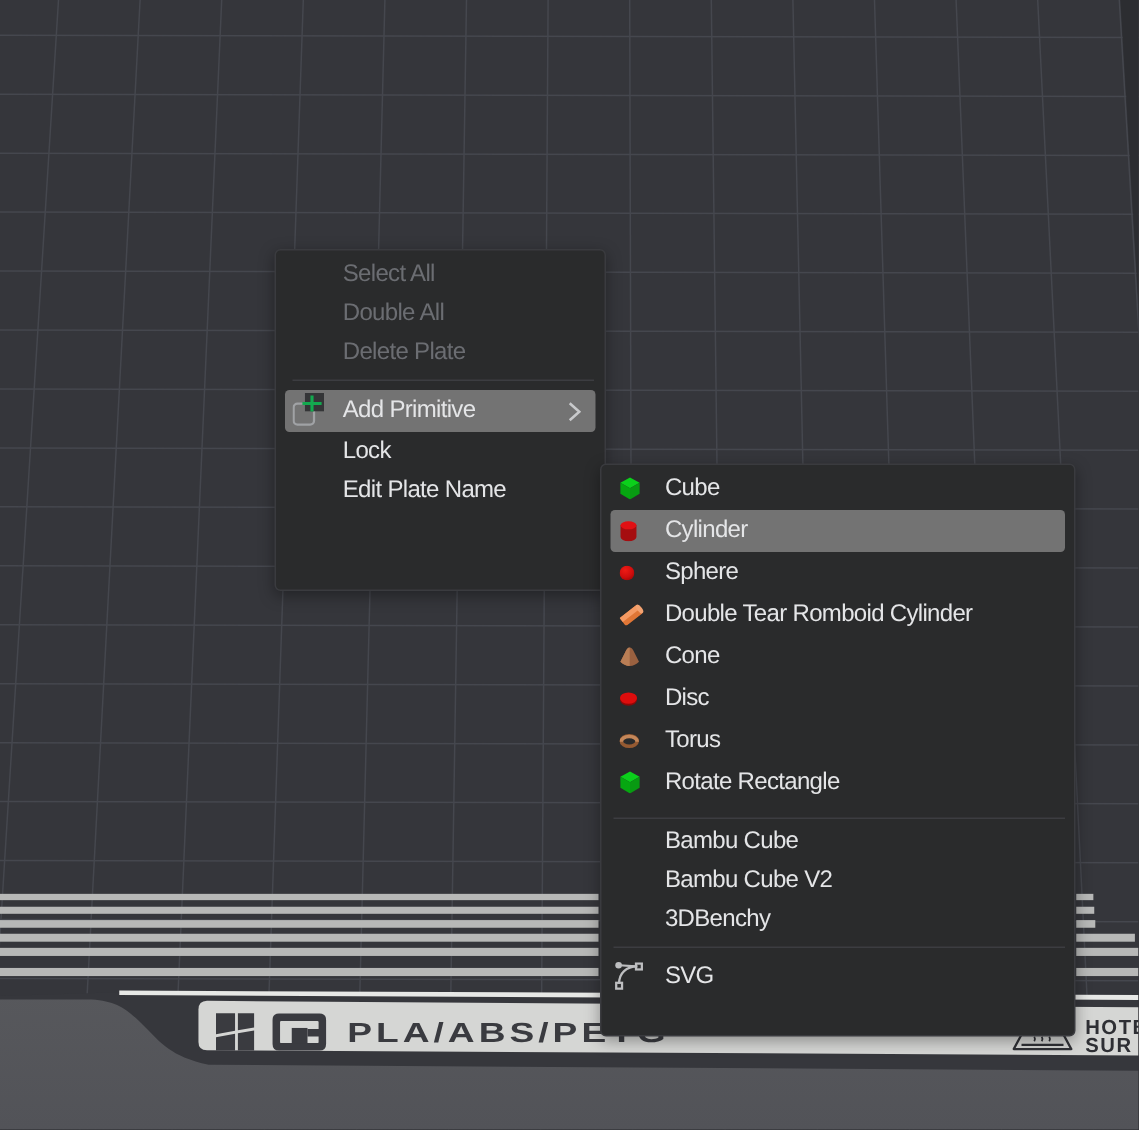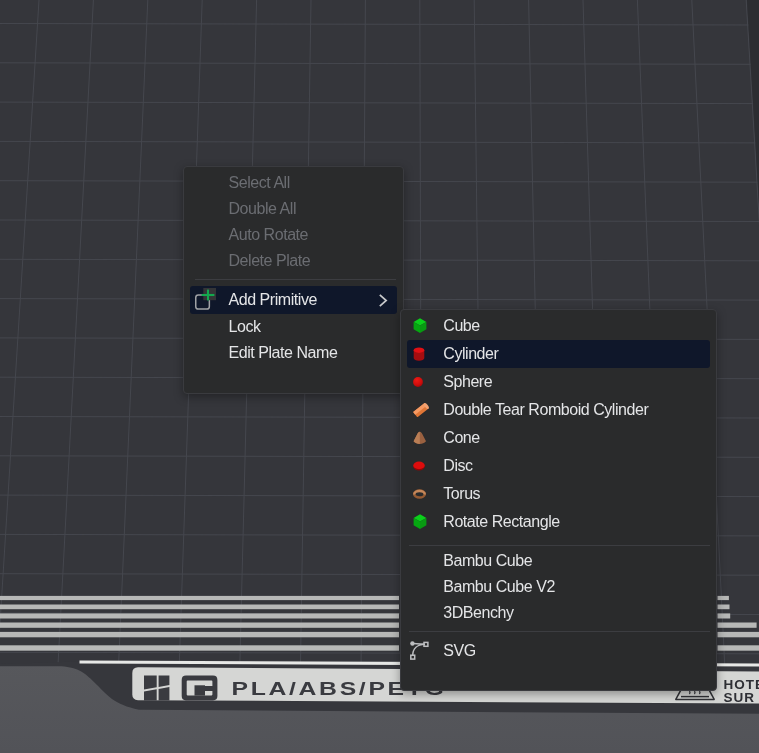--- a/index.html
+++ b/index.html
@@ -2,21 +2,21 @@
 <html><head><meta charset="utf-8"><style>
 html,body{margin:0;padding:0}
 body{width:759px;height:753px;position:relative;overflow:hidden;background:#35363b;
  font-family:"Liberation Sans",sans-serif;}
 .menu{position:absolute;background:#2a2b2c;border:1px solid #3a3b3f;border-radius:4px;
  box-sizing:border-box;padding:3px 0;box-shadow:0 3px 10px rgba(0,0,0,0.35);z-index:2}
 .menu.sub{padding:2px 0;z-index:3}
 .mi{position:relative;display:flex;align-items:center;margin:0 6px;border-radius:3px;color:#e4e5e7;
  font-size:16px;letter-spacing:-0.45px;white-space:nowrap}
 .mi.dis{color:#6b6d72}
-.mi.hl{background:#0f172a}
+.mi.hl{background:#737373}
 .icbox{width:38.5px;flex:0 0 38.5px;display:flex;justify-content:flex-start;align-items:center;padding-left:5px;box-sizing:border-box}
 .sub .icbox{width:36.5px;flex:0 0 36.5px;padding-left:6px}
 .sep{border-top:1px solid #3c3d41;height:0}
 </style></head>
 <body>
 <svg width="759" height="753" viewBox="0 0 759 753" style="position:absolute;left:0;top:0">
     <rect x="0" y="0" width="759" height="753" fill="#35363b"></rect>
     <g stroke="#45474e" stroke-width="1">
       <line x1="39.0" y1="0" x2="-8.1" y2="753"></line>
       <line x1="93.4" y1="0" x2="53.3" y2="753"></line>
@@ -100,24 +100,20 @@
     <div class="mi dis" style="height:26px">
       <span class="icbox"></span>
       <span class="lbl">Select All</span>
     </div>
     <div class="mi dis" style="height:26px">
       <span class="icbox"></span>
       <span class="lbl">Double All</span>
     </div>
     <div class="mi dis" style="height:26px">
       <span class="icbox"></span>
-      <span class="lbl">Auto Rotate</span>
-    </div>
-    <div class="mi dis" style="height:26px">
-      <span class="icbox"></span>
       <span class="lbl">Delete Plate</span>
     </div>
     <div class="sep" style="margin:5.5px 7px 6px 10.5px"></div>
     <div class="mi hl" style="height:28px">
       <span class="icbox">
         <svg class="ic" width="21" height="23" viewBox="0 0 21 23" style="margin-top:-1.5px">
           <rect x="0.75" y="7.1" width="13.6" height="14" rx="2.6" fill="none" stroke="#a0a2a5" stroke-width="1.5"></rect>
           <rect x="8.3" y="0" width="12.7" height="12.2" fill="#343537"></rect>
           <g stroke="#13a94f" stroke-width="2.1">
             <line x1="13" y1="1.6" x2="13" y2="12.4"></line>

